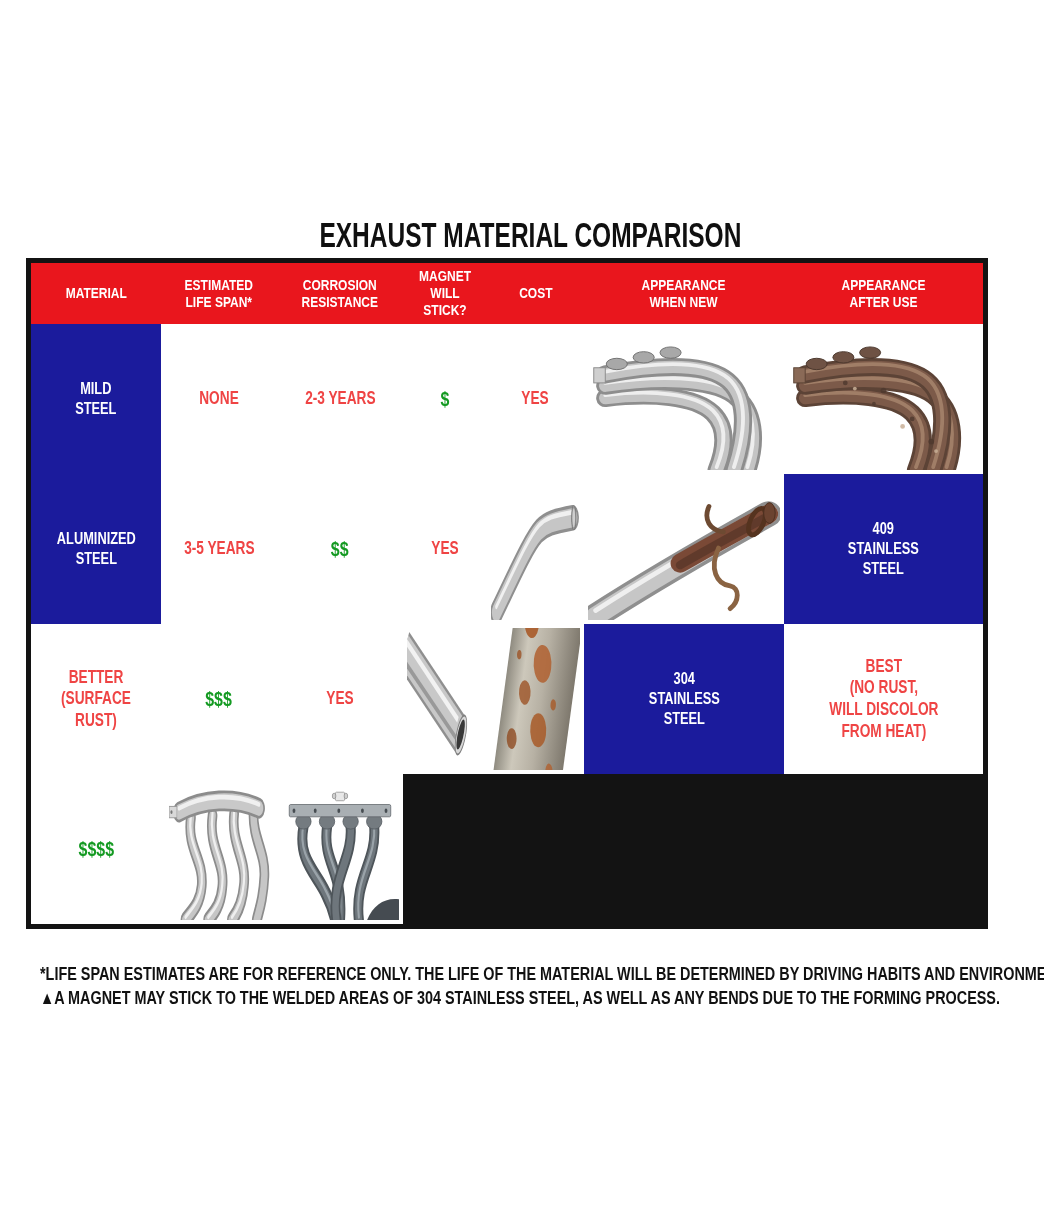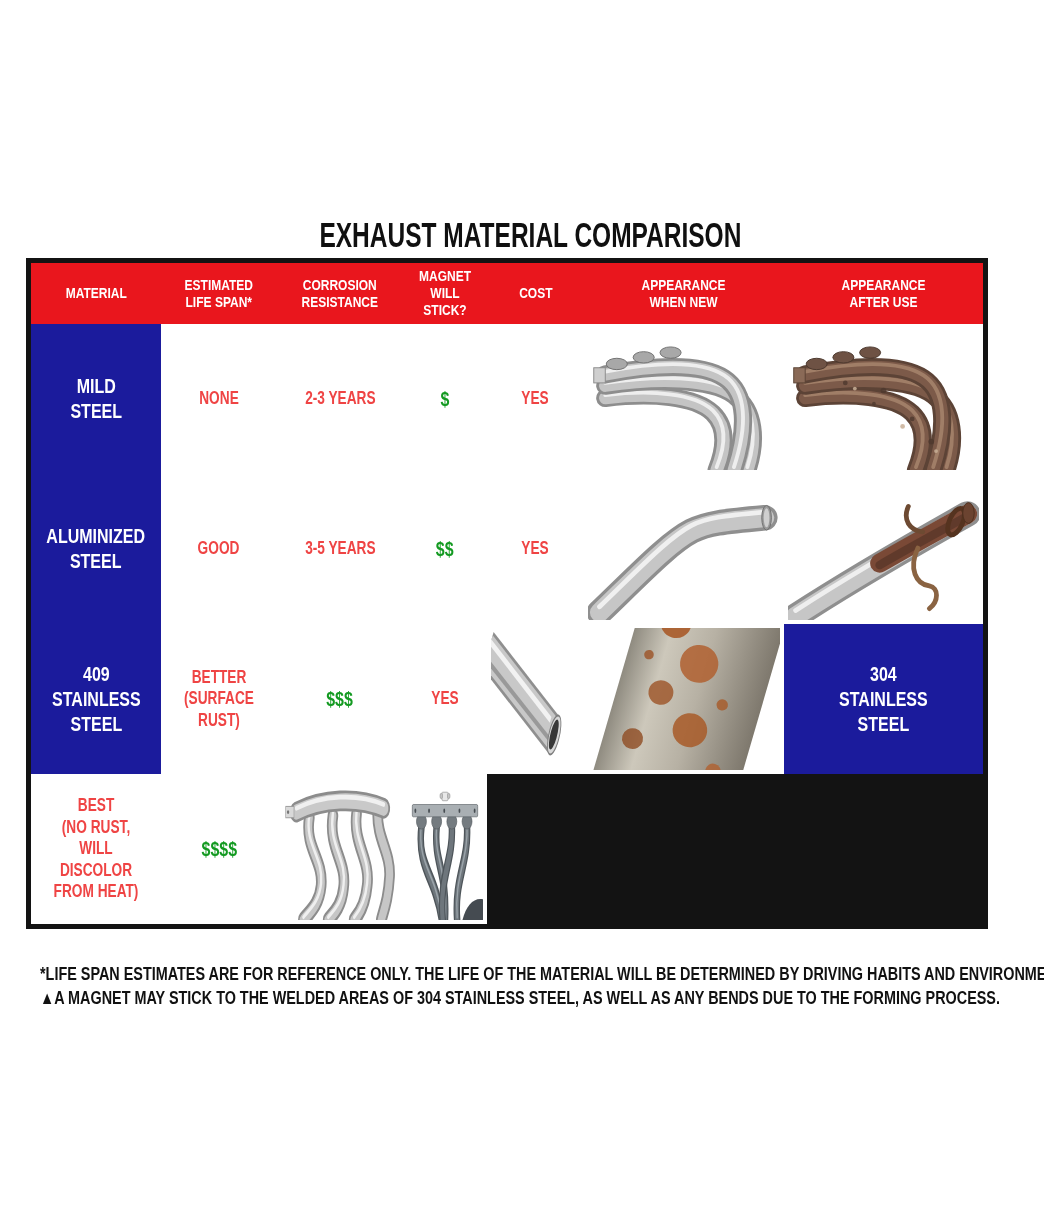--- a/index.html
+++ b/index.html
@@ -10,21 +10,21 @@
          font-size:35px;font-weight:bold;color:#101010;white-space:nowrap;}
   .title .cond{transform:scaleX(0.70);}
   .tbl{position:absolute;left:26px;top:258px;display:grid;
        grid-template-columns:130px 116px 126px 84px 97px 200px 199px;
        grid-template-rows:61px 150px 150px 150px 150px;
        background:#131313;border:5px solid #131313;}
   .cell{background:#ffffff;display:flex;align-items:center;justify-content:center;
         text-align:center;overflow:hidden;}
   .head{background:#e9161d;color:#ffffff;font-weight:bold;font-size:15px;line-height:1.12;}
   .head .cond{transform:scaleX(0.80);white-space:pre-line;}
-  .mat{background:#1b1b9c;color:#ffffff;font-weight:bold;font-size:20px;line-height:1.25;}
+  .mat{background:#1b1b9c;color:#ffffff;font-weight:bold;font-size:16px;line-height:1.25;}
   .mat .cond{transform:scaleX(0.80);white-space:pre-line;}
   .data{font-weight:bold;font-size:18px;color:#ef4444;}
   .data .cond{transform:scaleX(0.76);white-space:pre-line;line-height:1.2;}
   .cost{color:#149a22;font-size:21px;}
   sup.mark{font-size:10px;line-height:0;vertical-align:super;}
   .photo-cell{padding:4px;}
   svg.photo{width:100%;height:100%;display:block;background:#ffffff;}
   .foot{position:absolute;left:40px;top:962px;font-weight:bold;font-size:18px;
         color:#111111;white-space:nowrap;}
   .foot-line{line-height:1.35;}
@@ -131,23 +131,20 @@
           <circle cx="70" cy="64" r="2"></circle>
             <circle cx="120" cy="104" r="2.5"></circle>
             <circle cx="155" cy="130" r="2"></circle>
         </g>
       </svg>
     </div>
 
     <div class="cell mat">
         <span class="cond">ALUMINIZED
 STEEL</span>
-      </div>
-    <div class="cell data">
-        <span class="cond">GOOD</span>
       </div>
     <div class="cell data">
         <span class="cond">3-5 YEARS</span>
       </div>
     <div class="cell data cost">
         <span class="cond">$$</span>
       </div>
     <div class="cell data">
         <span class="cond"><span>YES</span><sup class="mark"></sup></span>
       </div>

